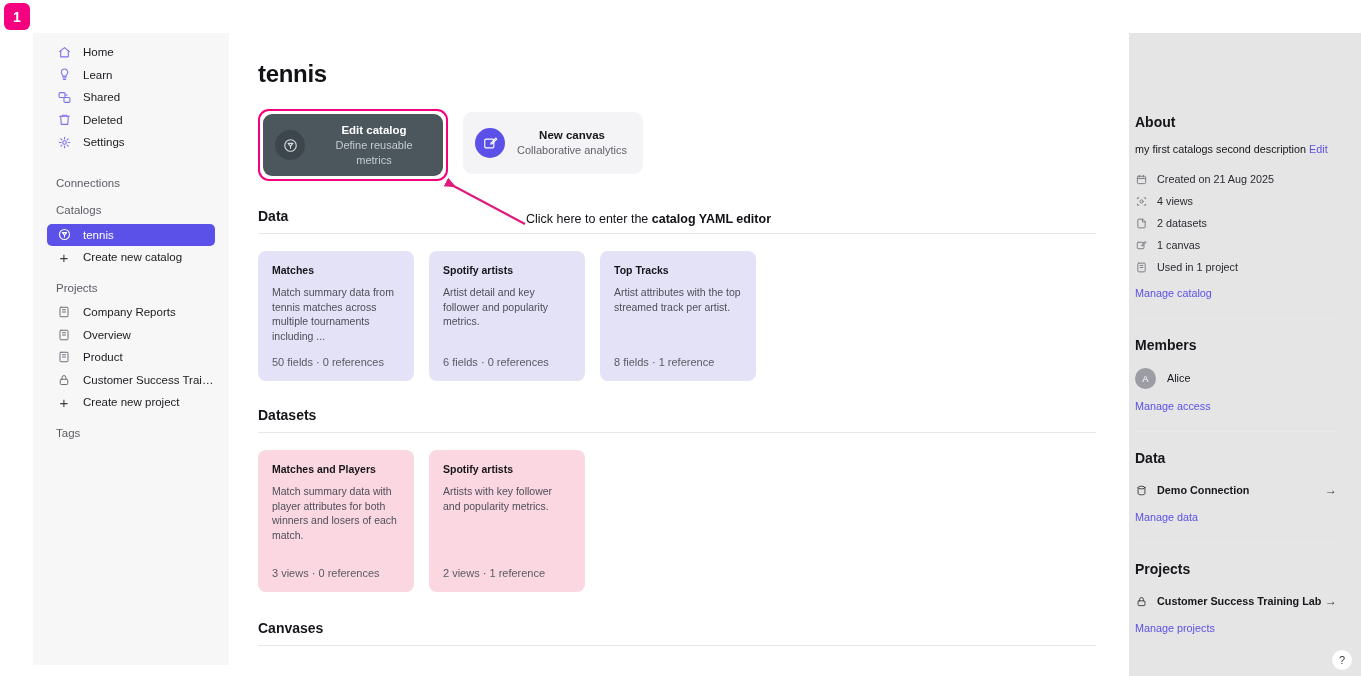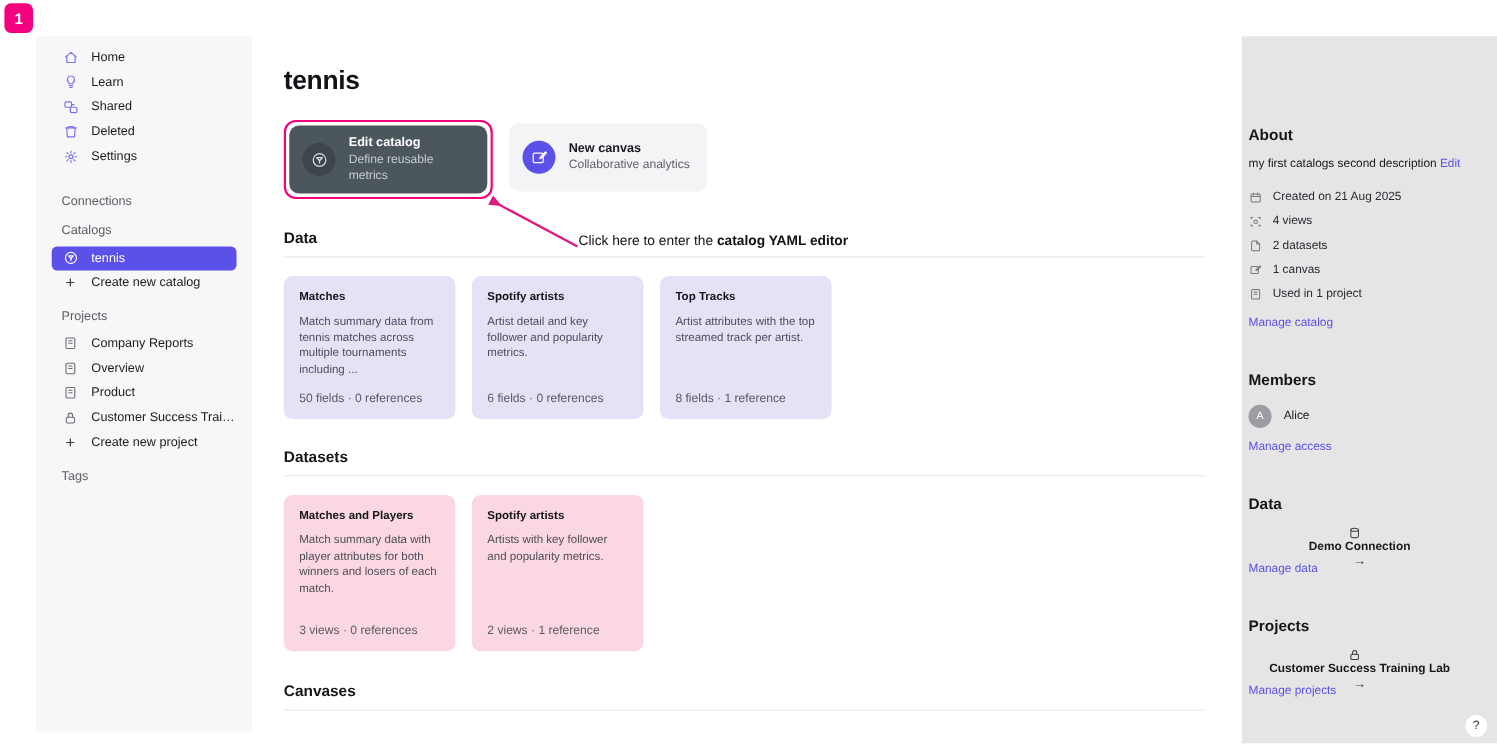--- a/index.html
+++ b/index.html
@@ -86,20 +86,21 @@
     letter-spacing: -0.3px;
     margin-bottom: 21px;
   }
 
   
   .action-row { display: flex; gap: 15px; margin-bottom: 27px; }
   .action-card {
     display: flex; align-items: center;
     border-radius: 9px;
     cursor: pointer;
+    text-align: center;
   }
   .action-card.dark {
     background: #4C565D;
     width: 180px; height: 62px;
     padding: 0 12px;
   }
   .action-card.light {
     background: #F4F4F6;
     width: 180px; height: 62px;
     padding: 0 12px;
@@ -204,21 +205,21 @@
   .avatar {
     width: 21px; height: 21px; border-radius: 50%;
     background: #9C9CA5; color: #ffffff;
     font-size: 9.5px;
     display: flex; align-items: center; justify-content: center;
     flex: 0 0 21px;
   }
   .member-name { margin-left: 11px; font-size: 10.8px; color: #17171c; }
   .rp-link-row {
     display: flex; align-items: center;
-    height: 24px; cursor: pointer; flex-direction: column;
+    height: 24px; cursor: pointer;
   }
   .rp-link-row .ico {
     width: 13px; height: 13px; flex: 0 0 13px;
     display: flex; align-items: center; justify-content: center;
     color: #3a3a42; margin-right: 9px;
   }
   .rp-link-row .txt {
     font-size: 10.8px; font-weight: bold; color: #17171c;
     flex: 1 1 auto; white-space: nowrap;
   }

